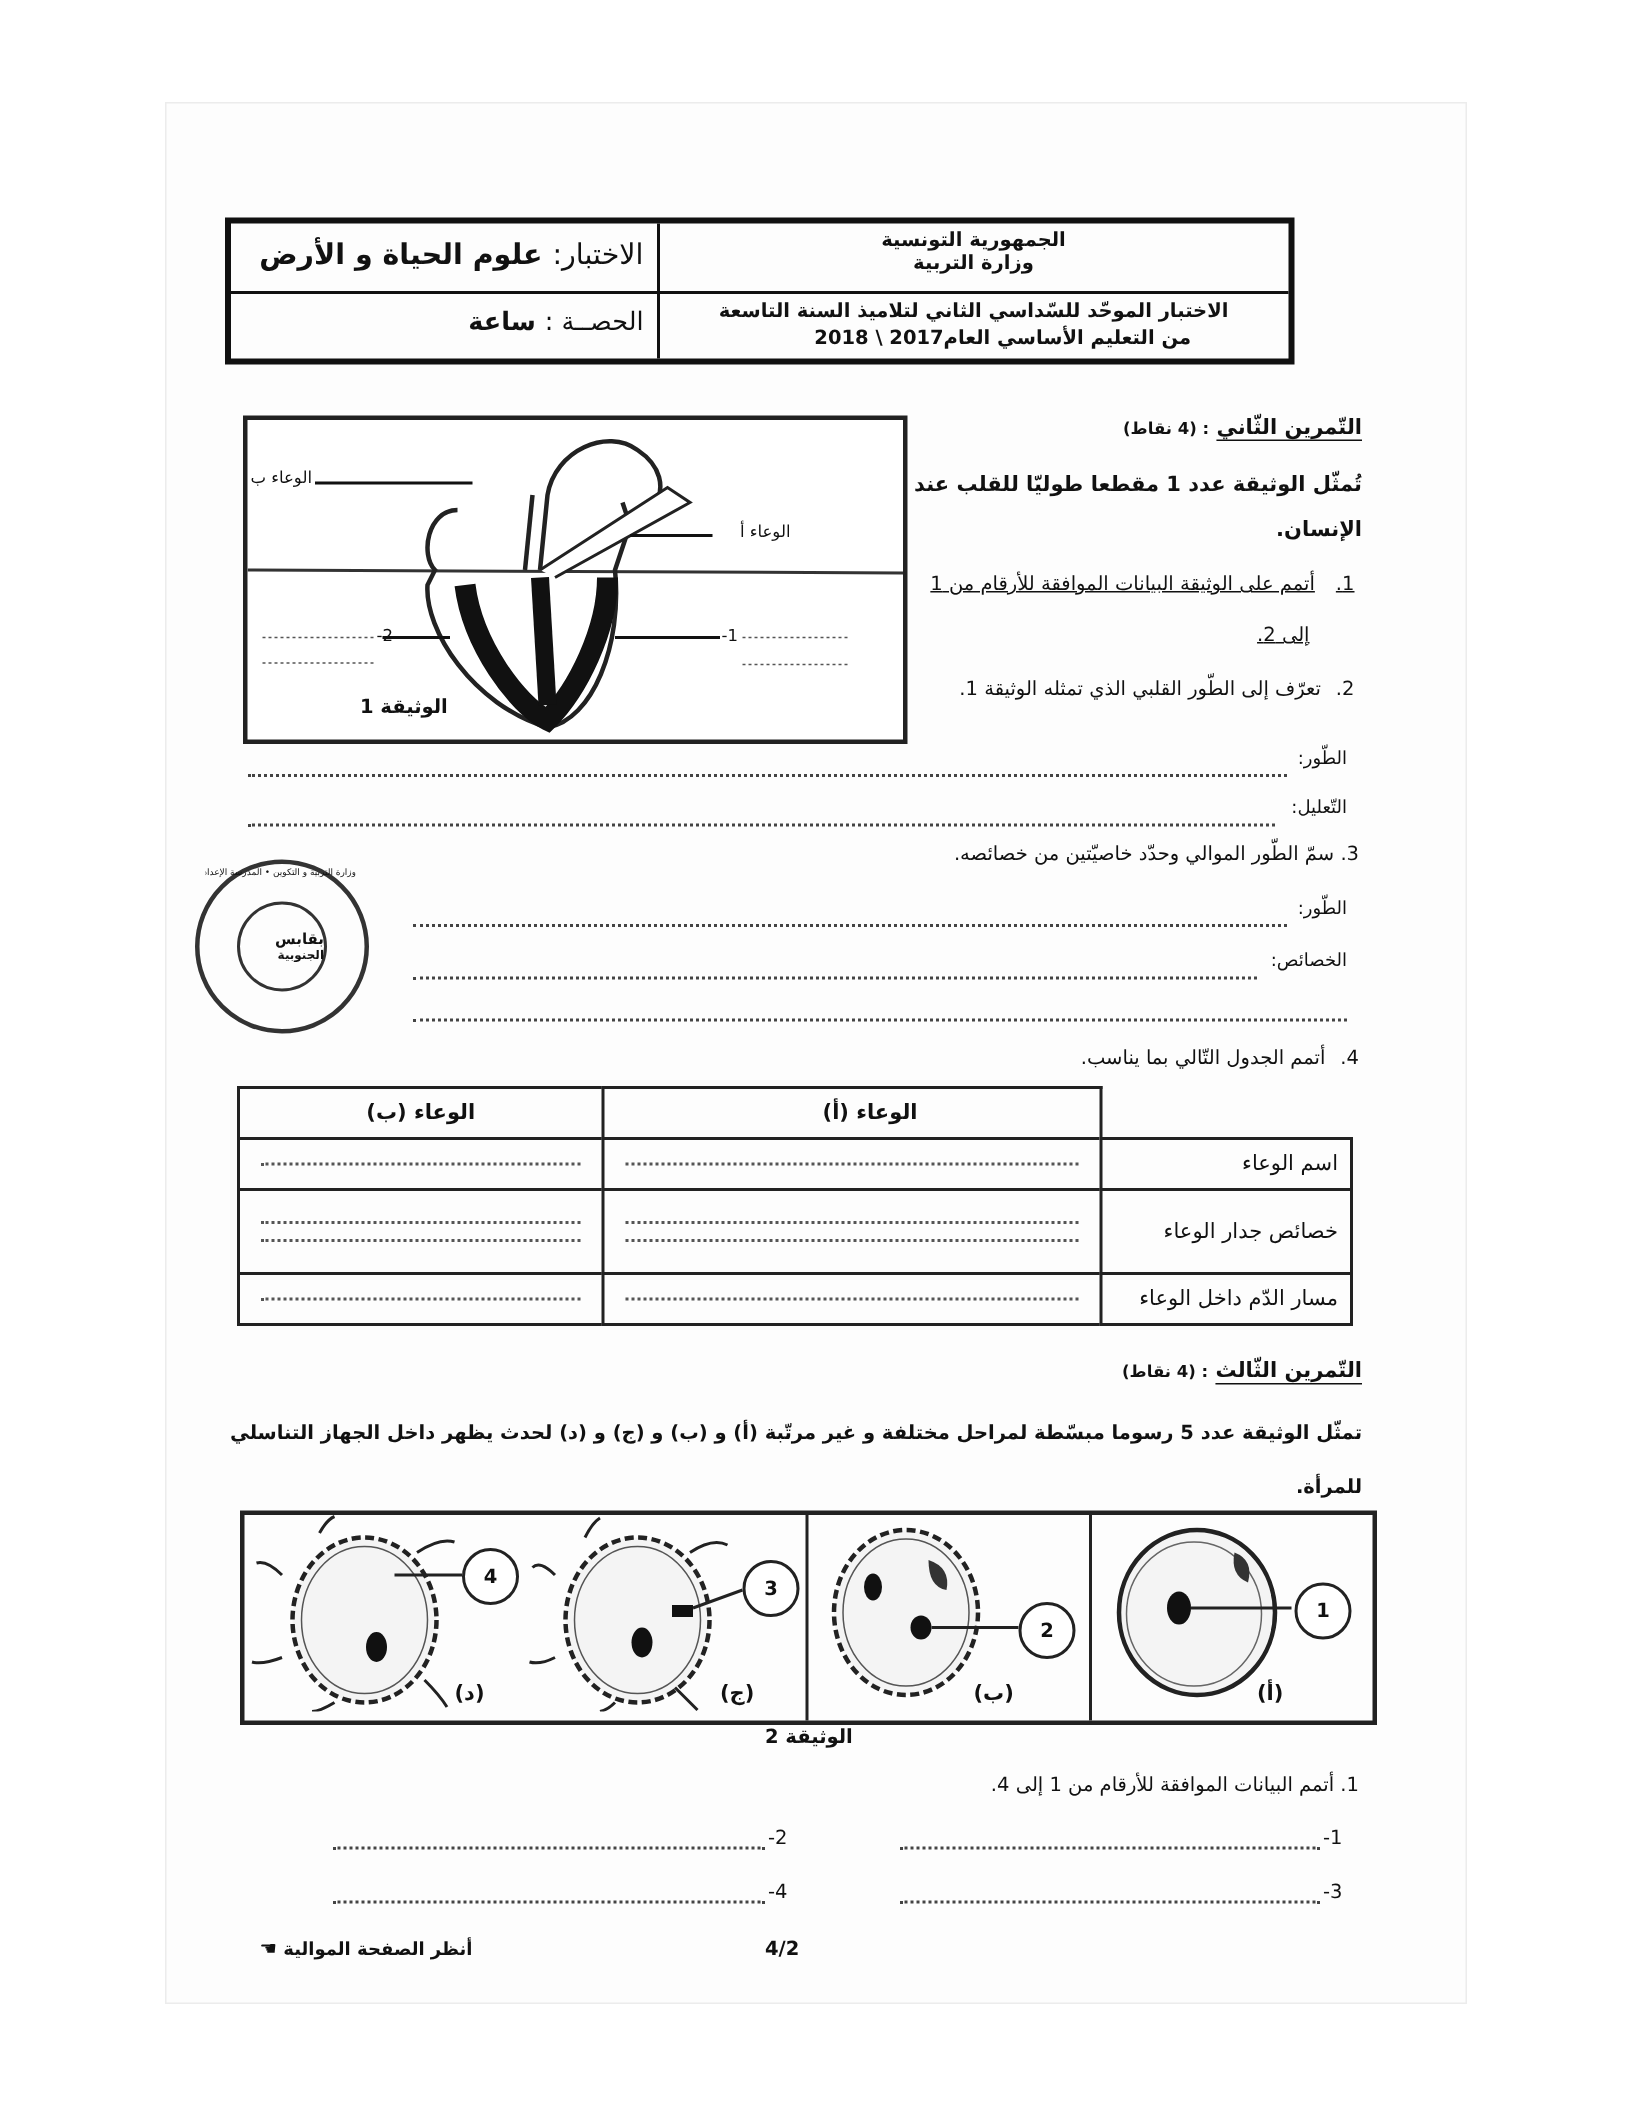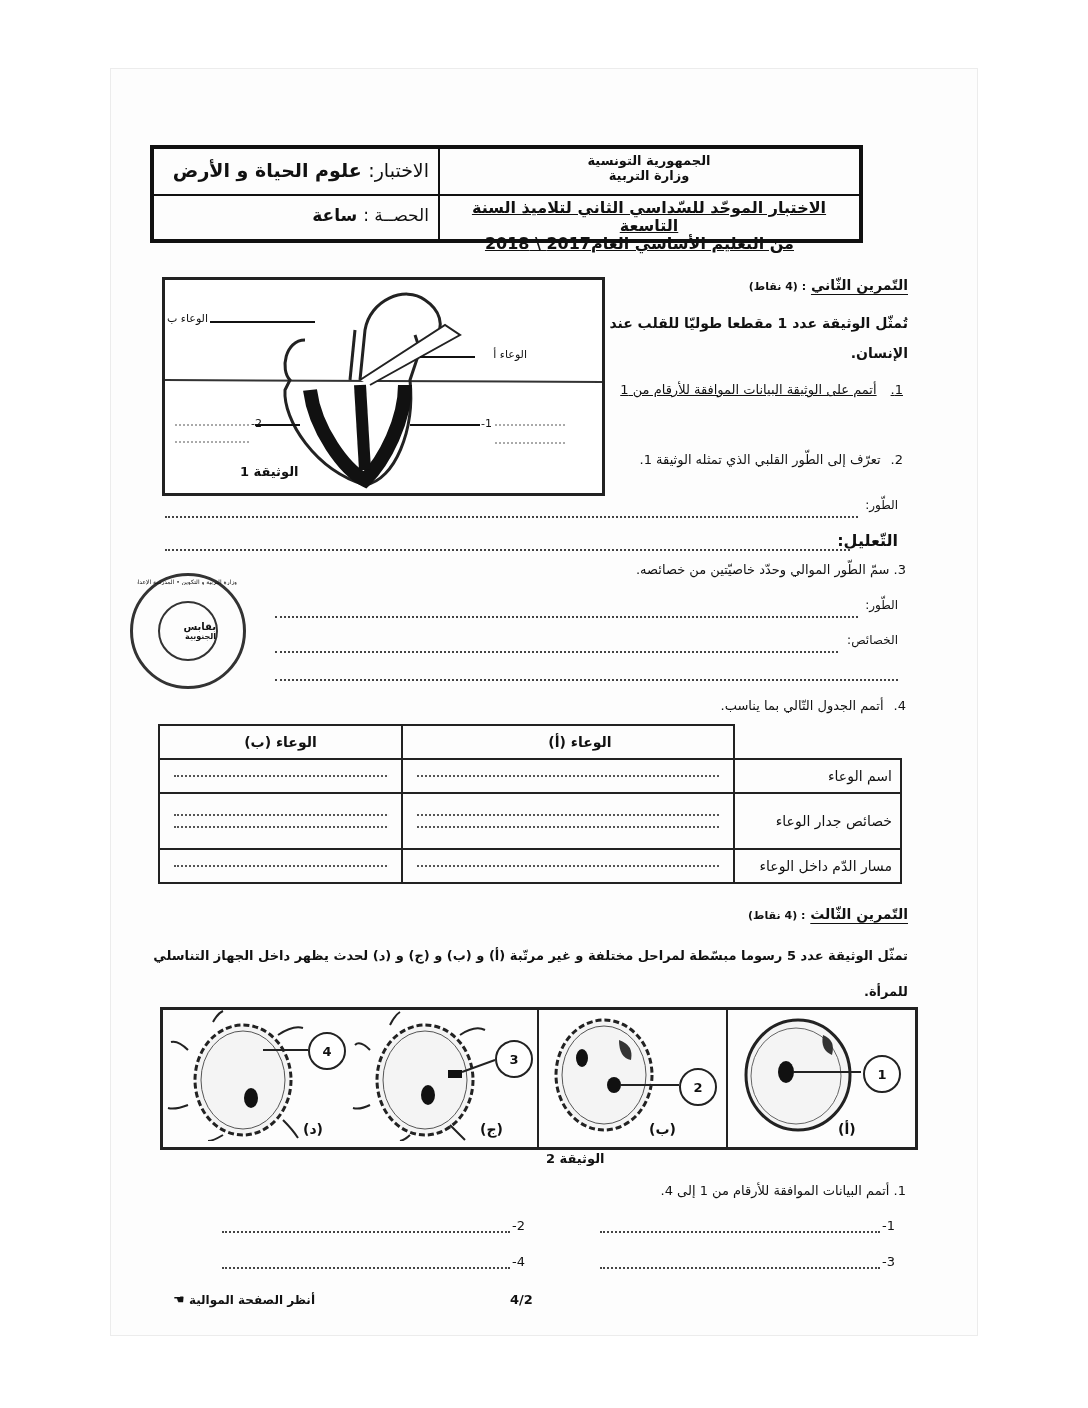--- a/index.html
+++ b/index.html
@@ -38,21 +38,21 @@
 
 <div class="page">
 
   <div class="hdr">
     <div class="vline"></div>
       <div class="hline"></div>
     <div class="cell" style="right:10px;top:4px;width:400px;text-align:center;font-size:13px;line-height:15px;">
       <div>الجمهورية التونسية</div>
       <div>وزارة التربية</div>
     </div>
-    <div class="cell" style="right:10px;top:50px;width:400px;text-align:center;font-size:16px;line-height:18px;text-decoration:underline;">
+    <div class="cell" style="right:10px;top:50px;width:400px;text-align:center;font-size:13px;line-height:18px;">
       <div>الاختبار الموحّد للسّداسي الثاني لتلاميذ السنة التاسعة</div>
       <div style="text-align:right;padding-right:55px;">من التعليم الأساسي العام2017 \ 2018</div>
     </div>
     <div class="cell" style="left:10px;top:10px;width:265px;font-size:19px;text-align:right;">
       <span style="font-weight:normal">الاختبار:</span>
       <span>علوم الحياة و الأرض</span>
     </div>
     <div class="cell" style="left:10px;top:56px;width:265px;font-size:17px;text-align:right;">
       <span style="font-weight:normal">الحصــة :</span>
       <span>ساعة</span>
@@ -91,28 +91,29 @@
   <div class="abs rtl bold" style="right:70px;top:209px;width:300px;font-size:14px;">
     <span class="uline">التّمرين الثّاني</span>
     <span style="font-size:11px">: (4 نقاط)</span>
   </div>
   <div class="abs rtl bold" style="right:70px;top:240px;width:300px;font-size:14px;line-height:30px;">
     <div>تُمثّل الوثيقة عدد 1 مقطعا طوليّا للقلب عند</div>
     <div>الإنسان.</div>
   </div>
   <div class="abs rtl" style="right:75px;top:305px;width:310px;font-size:13px;line-height:34px;text-decoration:underline;">
     <div><span style="margin-left:14px">1.</span><span>أتمم على الوثيقة البيانات الموافقة للأرقام من 1</span></div>
+    <div style="padding-right:30px">إلى 2.</div>
   </div>
   <div class="abs rtl" style="right:75px;top:384px;width:320px;font-size:13px;">
     <span style="margin-left:10px">2.</span><span>تعرّف إلى الطّور القلبي الذي تمثله الوثيقة 1.</span>
   </div>
 
   <div class="abs rtl" style="right:80px;top:430px;font-size:12px;">الطّور:</div>
   <div class="dots" style="left:55px;right:120px;top:448px;"></div>
-  <div class="abs rtl" style="right:80px;top:463px;font-size:16px;font-weight:bold;">التّعليل:</div>
+  <div class="abs rtl" style="right:80px;top:463px;font-size:12px;">التّعليل:</div>
   <div class="dots" style="left:55px;right:128px;top:481px;"></div>
 
   <div class="abs rtl" style="right:72px;top:494px;width:500px;font-size:13px;">3. سمّ الطّور الموالي وحدّد خاصيّتين من خصائصه.</div>
   <div class="abs rtl" style="right:80px;top:530px;font-size:12px;">الطّور:</div>
   <div class="dots" style="left:165px;right:120px;top:548px;"></div>
   <div class="abs rtl" style="right:80px;top:565px;font-size:12px;">الخصائص:</div>
   <div class="dots" style="left:165px;right:140px;top:583px;"></div>
   <div class="dots" style="left:165px;right:80px;top:611px;"></div>
 
   <div class="abs" style="left:20px;top:505px;width:110px;height:110px;border:3px solid #333;border-radius:50%;">
@@ -217,21 +218,21 @@
         <ellipse cx="80" cy="70" rx="42" ry="49" fill="none" stroke="#555" stroke-width="1"></ellipse>
         <ellipse cx="88" cy="88" rx="7" ry="10" fill="#111"></ellipse>
         <path d="M25 40 Q15 30 8 32 M50 12 Q55 3 60 1 M115 25 Q130 15 140 18 M25 95 Q12 100 5 98 M60 125 Q50 131 45 131 M120 110 Q130 120 135 128" stroke="#222" stroke-width="2" fill="none"></path>
         <line x1="100" y1="40" x2="145" y2="40" stroke="#222" stroke-width="2"></line>
       </svg>
       <div class="num-circle" style="left:145px;top:22px;">4</div>
       <div class="plabel" style="left:140px;">(د)</div>
     </div>
   </div>
 
-  <div class="abs bold" style="left:400px;top:1083px;font-size:13px;margin-left:36px;">الوثيقة 2</div>
+  <div class="abs bold" style="left:400px;top:1083px;font-size:13px;">الوثيقة 2</div>
 
   <div class="abs rtl" style="right:72px;top:1115px;width:400px;font-size:13px;">1. أتمم البيانات الموافقة للأرقام من 1 إلى 4.</div>
 
   <div class="abs" style="left:772px;top:1150px;font-size:13px;">-1</div>
   <div class="dots" style="left:490px;width:280px;top:1163px;"></div>
   <div class="abs" style="left:402px;top:1150px;font-size:13px;">-2</div>
   <div class="dots" style="left:112px;width:288px;top:1163px;"></div>
   <div class="abs" style="left:772px;top:1186px;font-size:13px;">-3</div>
   <div class="dots" style="left:490px;width:280px;top:1199px;"></div>
   <div class="abs" style="left:402px;top:1186px;font-size:13px;">-4</div>

